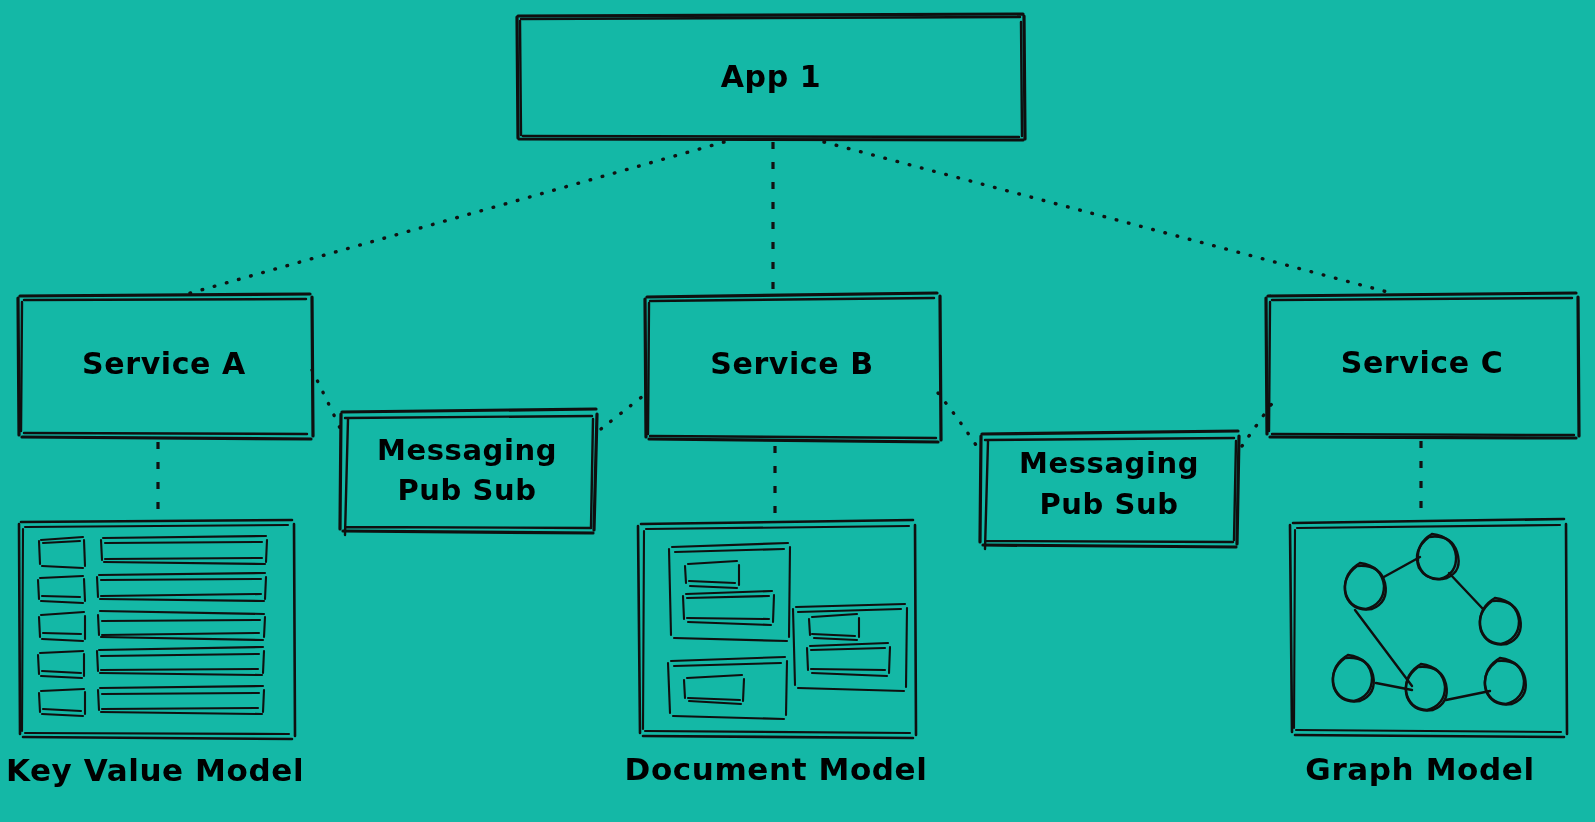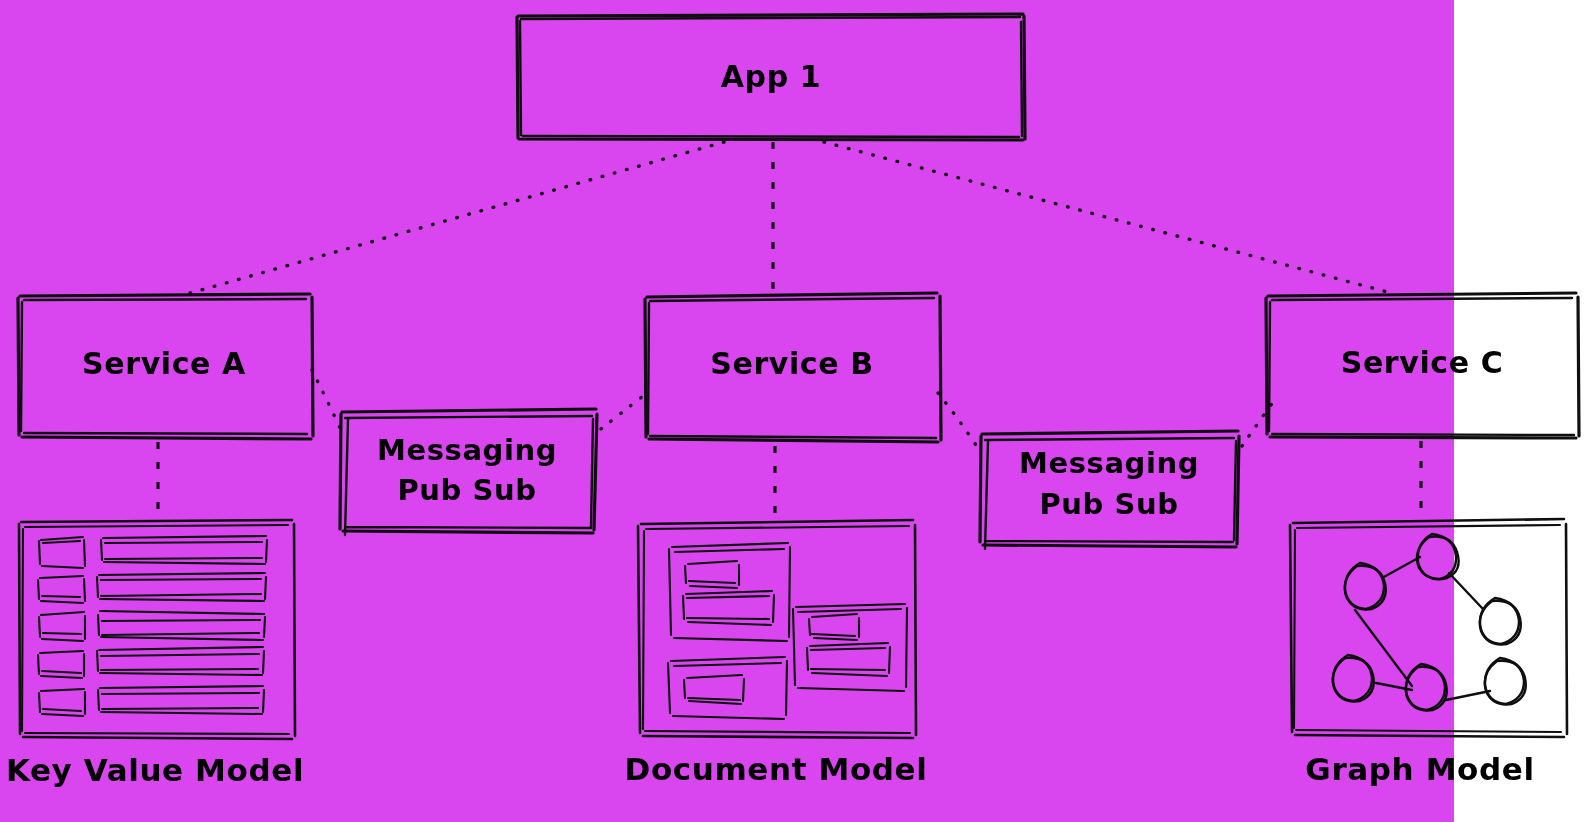--- a/index.html
+++ b/index.html
@@ -8,23 +8,23 @@
     background: #ffffff;
   }
   body {
     width: 1595px;
     height: 822px;
     overflow: hidden;
     font-family: "DejaVu Sans", sans-serif;
   }
   #canvas {
     position: relative;
-    width: 1454px;
+    width: 1595px;
     height: 822px;
-    background: #d946ef;
+    background: #14b8a6;
   }
   svg#diagram {
     position: absolute;
     top: 0;
     left: 0;
     width: 1595px;
     height: 822px;
   }
   .sketch-stroke {
     fill: none;

